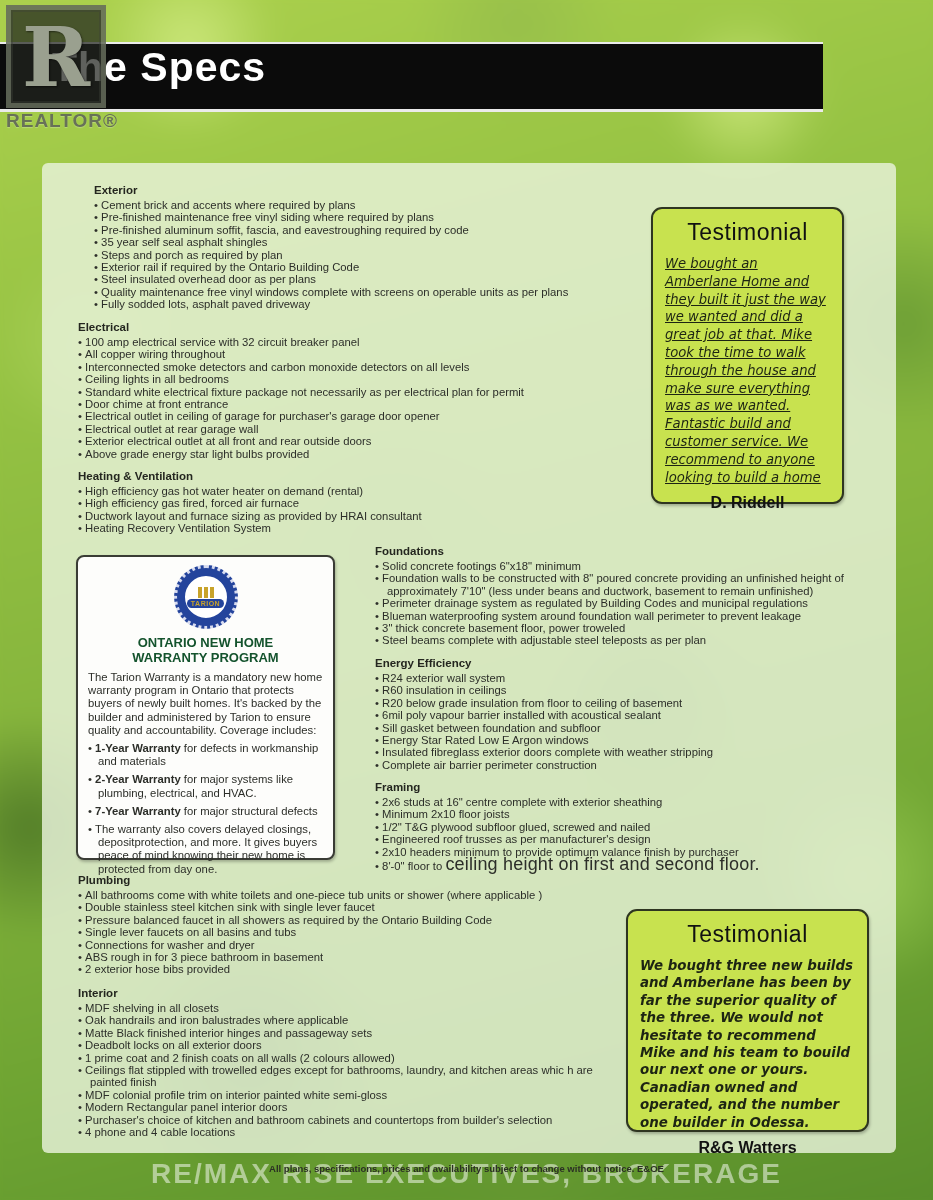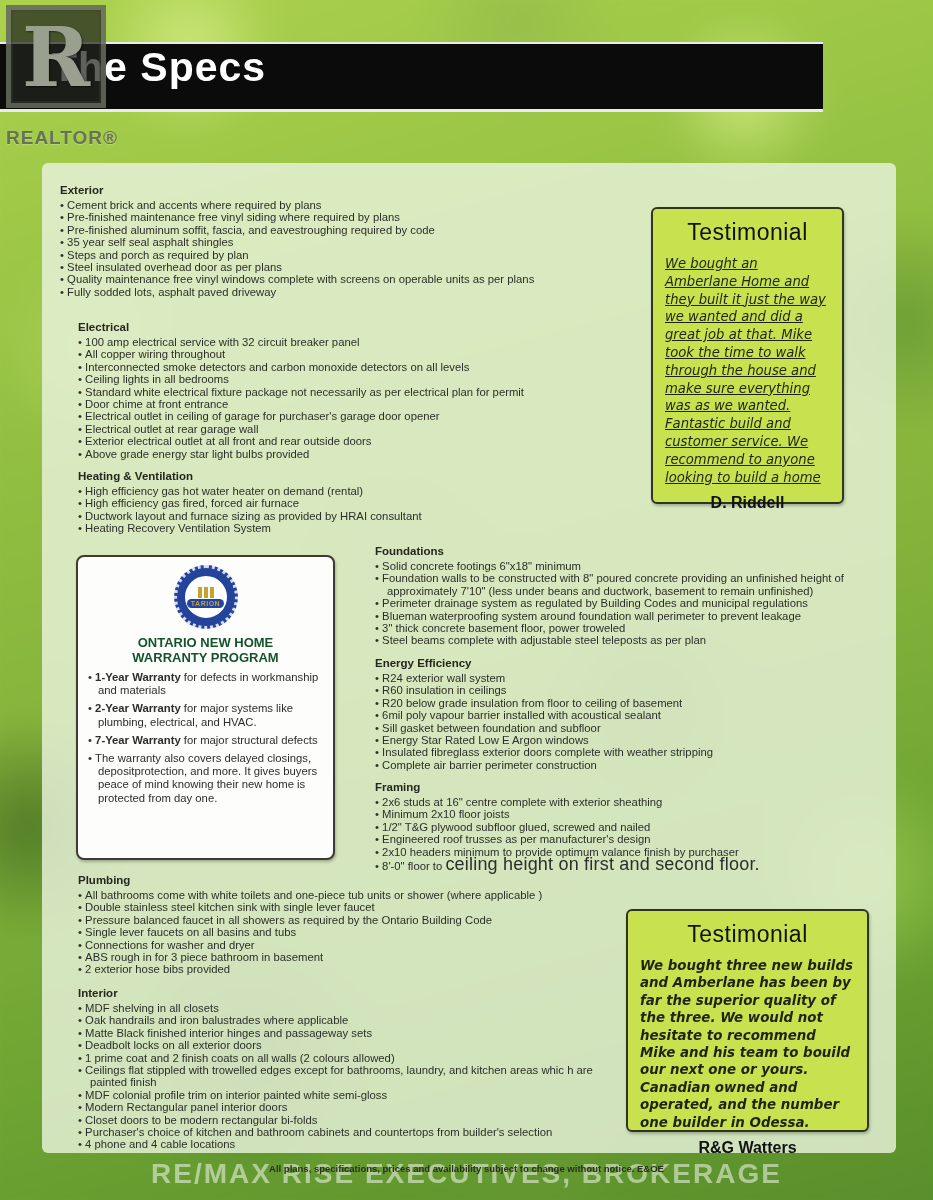--- a/index.html
+++ b/index.html
@@ -29,47 +29,47 @@
     display:flex; align-items:flex-start; }
   .titlebar .title { color:#fff; font-size:41px; font-weight:bold; letter-spacing:1px; padding-left:52px; }
 
   
   .realtor { position:absolute; left:6px; top:5px; z-index:4; }
   .realtor .box { width:100px; height:103px; background:rgba(33,36,30,.72);
     border:5px solid rgba(140,150,125,.55); box-shadow:0 0 0 2px rgba(60,65,55,.4) inset;
     display:flex; align-items:center; justify-content:center; }
   .realtor .r { font-family:"DejaVu Serif", serif; font-weight:bold; font-size:82px; line-height:1;
     color:#9aa08f; text-shadow:1px 1px 2px rgba(0,0,0,.5); }
-  .realtor .word { margin-top:19px; font-size:19px; font-weight:bold; letter-spacing:1px;
+  .realtor .word { margin-top:2px; font-size:19px; font-weight:bold; letter-spacing:1px;
     color:rgba(95,102,86,.9); text-shadow:0 1px 1px rgba(255,255,255,.25);text-align:right; }
 
   
   .panel { position:absolute; left:42px; top:163px; width:854px; height:990px; z-index:1;
     background:rgba(233,243,220,.82); border-radius:6px; }
 
   
   .sec { position:absolute; z-index:2; color:#2c2e29; }
   .sec h3 { font-size:11.5px; font-weight:bold; margin-bottom:3px; color:#24261f; }
   .sec ul { list-style:none; }
   .sec li { font-size:11.3px; line-height:12.4px; padding-left:12px; text-indent:-12px; }
   .sec li::before { content:"\2022\00a0 "; }
   .sec li .big { font-size:18px; letter-spacing:.2px; }
 
-  #sec-exterior    { left:60px;  top:184px; width:565px; }
+  #sec-exterior    { left:94px;  top:184px; width:565px; }
   #sec-electrical  { left:78px;  top:321px; width:565px; }
   #sec-heating     { left:78px;  top:470px; width:565px; }
   #sec-foundations { left:375px; top:545px; width:525px; }
   #sec-energy      { left:375px; top:657px; width:520px; }
   #sec-framing     { left:375px; top:781px; width:530px; }
   #sec-plumbing    { left:78px;  top:874px; width:565px; }
   #sec-interior    { left:78px;  top:987px; width:548px; }
 
   
   .testimonial { position:absolute; z-index:2; background:#c8e24f; border:2px solid #2e3520;
-    border-radius:6px; box-shadow:1px 2px 3px rgba(0,0,0,.25); padding:10px 12px; text-align:center; }
+    border-radius:11px; box-shadow:1px 2px 3px rgba(0,0,0,.25); padding:10px 12px; text-align:center; }
   .testimonial .t-title { font-size:23px; color:#111; margin-bottom:9px; letter-spacing:.5px; }
   .testimonial .t-body { font-family:"DejaVu Sans", sans-serif; font-style:italic; text-align:left;
     color:#1d2413; }
   .testimonial .t-author { font-weight:bold; font-size:16px; color:#111; margin-top:8px; }
   #testimonial-1 { left:651px; top:207px; width:193px; height:297px; }
   #testimonial-1 .t-body { font-size:13.2px; line-height:17.8px;text-decoration:underline; }
   #testimonial-2 { left:626px; top:909px; width:243px; height:223px; }
   #testimonial-2 .t-body { font-size:13.4px; line-height:17.4px; font-weight:bold; }
 
   
@@ -115,20 +115,21 @@
 </div>
 
 <div class="sec" id="sec-exterior">
   <h3>Exterior</h3>
   <ul>
       <li>Cement brick and accents where required by plans</li>
       <li>Pre-finished maintenance free vinyl siding where required by plans</li>
       <li>Pre-finished aluminum soffit, fascia, and eavestroughing required by code</li>
       <li>35 year self seal asphalt shingles</li>
       <li>Steps and porch as required by plan</li>
+      <li>Exterior rail if required by the Ontario Building Code</li>
       <li>Steel insulated overhead door as per plans</li>
       <li>Quality maintenance free vinyl windows complete with screens on operable units as per plans</li>
       <li>Fully sodded lots, asphalt paved driveway</li>
     </ul>
 </div>
 
 <div class="sec" id="sec-electrical">
   <h3>Electrical</h3>
   <ul>
       <li>100 amp electrical service with 32 circuit breaker panel</li>
@@ -209,41 +210,41 @@
   <h3>Interior</h3>
   <ul>
       <li>MDF shelving in all closets</li>
       <li>Oak handrails and iron balustrades where applicable</li>
       <li>Matte Black finished interior hinges and passageway sets</li>
       <li>Deadbolt locks on all exterior doors</li>
       <li>1 prime coat and 2 finish coats on all walls (2 colours allowed)</li>
       <li>Ceilings flat stippled with trowelled edges except for bathrooms, laundry, and kitchen areas whic h are painted finish</li>
       <li>MDF colonial profile trim on interior painted white semi-gloss</li>
       <li>Modern Rectangular panel interior doors</li>
-      <li>Closet doors to be modern rectangular bi-folds</li>
       <li>Purchaser's choice of kitchen and bathroom cabinets and countertops from builder's selection</li>
       <li>4 phone and 4 cable locations</li>
     </ul>
 </div>
 
 <div class="warranty">
   <div class="tarion-seal">
     <div class="tarion-inner">
       <div class="tarion-bars">
           <i></i>
           <i></i>
           <i></i>
         </div>
       <div class="tarion-name">TARION</div>
     </div>
   </div>
   <div class="w-head">
     <div>ONTARIO NEW HOME</div>
     <div>WARRANTY PROGRAM</div>
   </div>
+  <div class="w-intro">The Tarion Warranty is a mandatory new home warranty program in Ontario that protects buyers of newly built homes. It's backed by the builder and administered by Tarion to ensure quality and accountability. Coverage includes:</div>
   <ul>
       <li><b>1-Year Warranty</b> for defects in workmanship and materials</li>
       <li><b>2-Year Warranty</b> for major systems like plumbing, electrical, and HVAC.</li>
       <li><b>7-Year Warranty</b> for major structural defects</li>
       <li>The warranty also covers delayed closings, depositprotection, and more. It gives buyers peace of mind knowing their new home is protected from day one.</li>
     </ul>
 </div>
 
 <div class="testimonial" id="testimonial-1">
   <div class="t-title">Testimonial</div>

